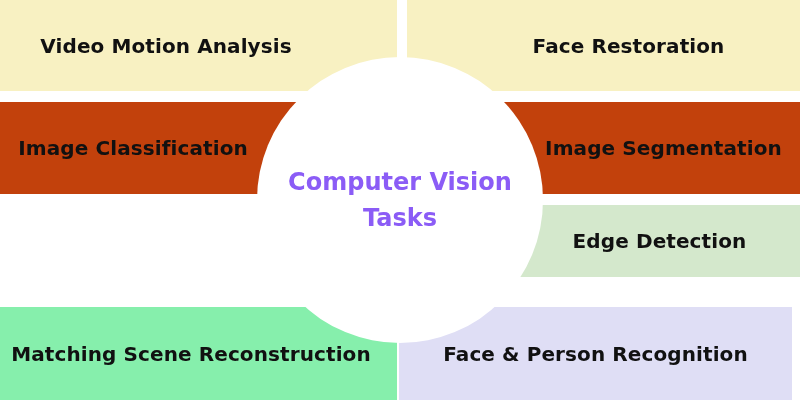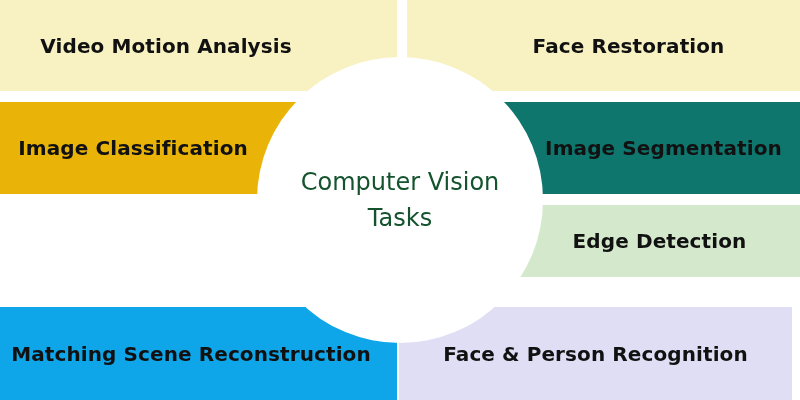--- a/index.html
+++ b/index.html
@@ -41,46 +41,46 @@
       border-radius: 50%;
       background: #ffffff;
       display: flex;
       flex-direction: column;
       align-items: center;
       justify-content: center;
       z-index: 5;
     }
     .hub-title {
       font-size: 24px;
-      font-weight: 400;
-      color: #14532d;
+      font-weight: 700;
+      color: #8b5cf6;
       line-height: 36px;
       text-align: center;
       white-space: nowrap;
     }
   </style>
 </head>
 <body>
 
 <div class="canvas">
 
   <div class="band" style="left:0;top:0;width:397px;height:91px;background:#F8F1C2;padding-left:8px;">
     <span class="band-label" style="left:0;width:332px;">Video Motion Analysis</span>
   </div>
-  <div class="band" style="left:0;top:102px;width:397px;height:92px;background:#eab308;">
+  <div class="band" style="left:0;top:102px;width:397px;height:92px;background:#c2410c;">
     <span class="band-label" style="left:0;width:266px;">Image Classification</span>
   </div>
-  <div class="band" style="left:0;top:307px;width:397px;height:93px;background:#0ea5e9;text-decoration:underline;">
+  <div class="band" style="left:0;top:307px;width:397px;height:93px;background:#86efac;text-decoration:underline;">
     <span class="band-label" style="left:0;width:382px;">Matching Scene Reconstruction</span>
   </div>
 
   <div class="band" style="left:407px;top:0;width:393px;height:91px;background:#F8F1C2;">
     <span class="band-label" style="left:50px;width:343px;">Face Restoration</span>
   </div>
-  <div class="band" style="left:407px;top:102px;width:393px;height:92px;background:#0f766e;">
+  <div class="band" style="left:407px;top:102px;width:393px;height:92px;background:#c2410c;">
     <span class="band-label" style="left:120px;width:273px;">Image Segmentation</span>
   </div>
   <div class="band" style="left:407px;top:205px;width:393px;height:72px;background:#D4E8CC;">
     <span class="band-label" style="left:112px;width:281px;">Edge Detection</span>
   </div>
   <div class="band" style="left:399px;top:307px;width:393px;height:93px;background:#DFDEF5;">
     <span class="band-label" style="left:0;width:393px;">Face &amp; Person Recognition</span>
   </div>
 
   <div class="hub">

